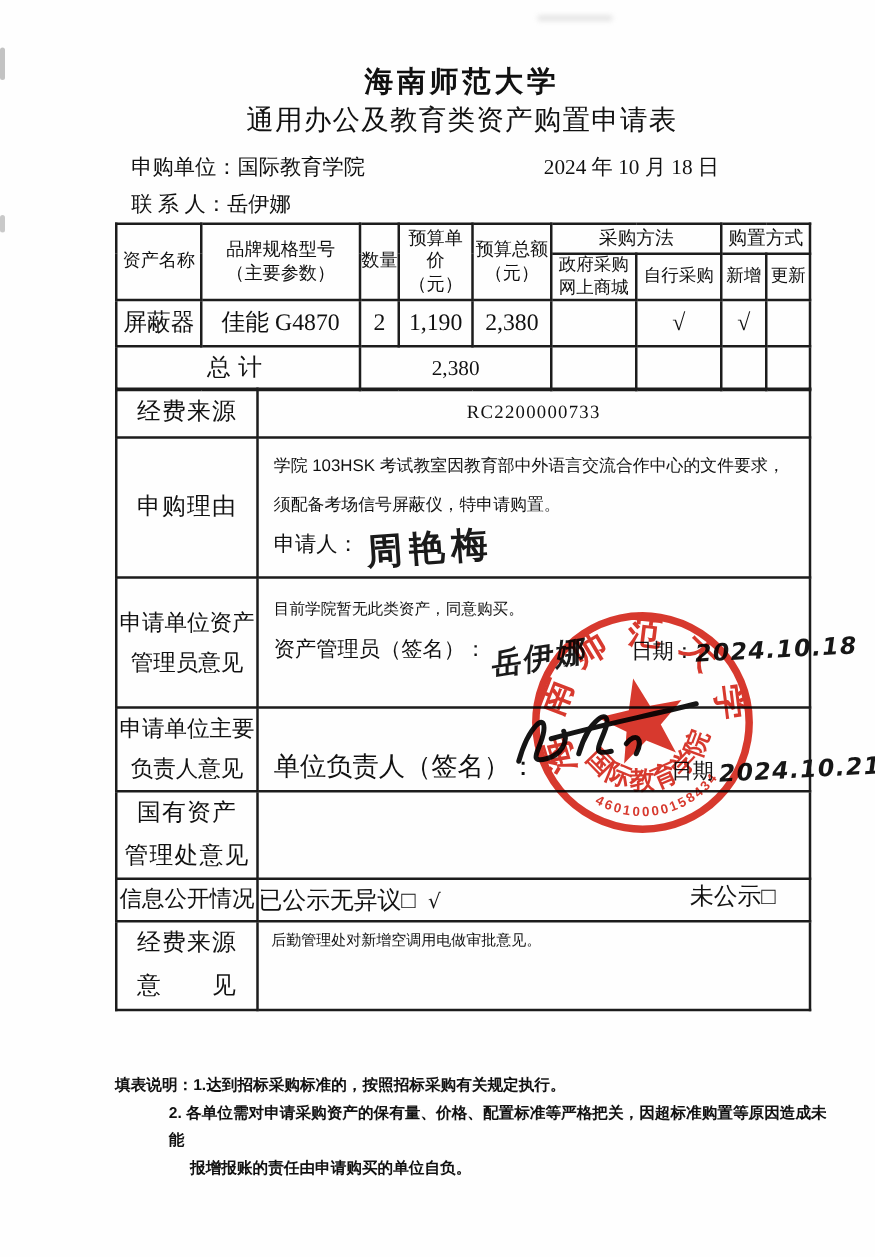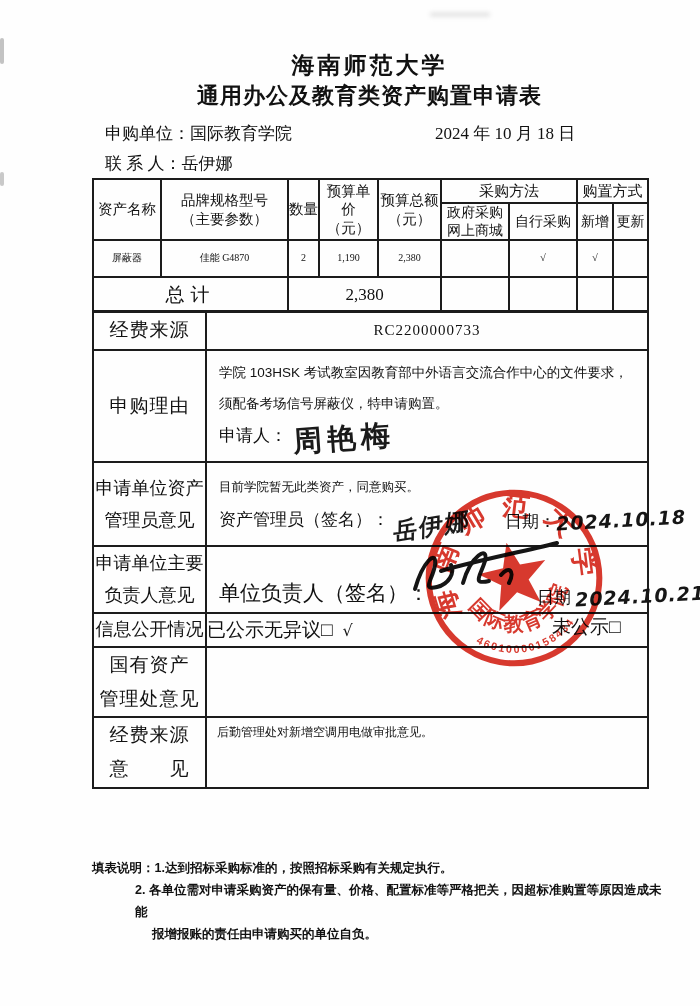--- a/index.html
+++ b/index.html
@@ -5,34 +5,34 @@
   html,body{margin:0;padding:0;background:#fff;}
   .page{
     position:relative;width:700px;height:1006px;background:#fefefe;
     color:#111;overflow:hidden;
     font-family:"Liberation Serif","DejaVu Serif",serif;
   }
   
   .title-block{position:absolute;top:50px;left:92px;width:555px;text-align:center;}
   .doc-title{font-family:"Liberation Sans","DejaVu Sans",sans-serif;font-weight:bold;
     font-size:23px;letter-spacing:3px;line-height:30px;}
-  .doc-subtitle{font-family:"Liberation Sans","DejaVu Sans",sans-serif;font-weight:bold;
+  .doc-subtitle{font-family:"Liberation Sans","DejaVu Sans",sans-serif;font-weight:normal;
     font-size:22px;letter-spacing:1px;line-height:32px;}
   .info-row{position:absolute;left:105px;width:560px;height:26px;font-size:17px;}
   .info-row .right{position:absolute;left:330px;top:0;}
   .row1{top:122px;} .row2{top:152px;}
   
   table{border-collapse:collapse;table-layout:fixed;}
   .upper{position:absolute;left:92px;top:178px;width:555px;}
   .upper th,.upper td{border:2px solid #1c1c1c;text-align:center;vertical-align:middle;
     font-weight:normal;padding:0;white-space:pre-line;line-height:1.25;}
   .upper .h1 th{height:22px;font-size:15px;}
   .upper .h2 th{height:34px;font-size:14px;}
   .upper th.span2{font-size:14.5px;}
-  .upper .data-row td{height:35px;font-size:10px;margin-top:14px;}
+  .upper .data-row td{height:35px;font-size:19px;margin-top:14px;}
   .upper .total-row td{height:33px;}
   .total-label{font-size:19px;letter-spacing:6px;}
   .total-amount{font-size:17px;}
   .lower{position:absolute;left:92px;top:310px;width:555px;}
   .lower td{border:2px solid #1c1c1c;padding:0;vertical-align:middle;}
   .lower td.lbl{text-align:center;font-size:19px;letter-spacing:1px;
     white-space:pre-line;line-height:1.8;}
   .lower td.lbl.sm{font-size:18px;letter-spacing:0;}
   .lower td.content{position:relative;}
   .center-val{text-align:center;font-size:15px;letter-spacing:1px;}
@@ -171,21 +171,21 @@
       <td class="content note-cell">
         <div class="reason-wrap">
           <div class="reason-text">学院 103HSK 考试教室因教育部中外语言交流合作中心的文件要求，须配备考场信号屏蔽仪，特申请购置。</div>
           <div class="applicant-line">
             <span>申请人：</span><span class="hand-name sig-applicant">周艳梅</span>
           </div>
         </div>
       </td>
     </tr>
 
-    <tr style="height:84px">
+    <tr style="height:104px">
       <td class="lbl sm">申请单位资产
 管理员意见</td>
       <td class="content note-cell">
         <div class="pad" style="padding-bottom:0">
           <div class="comment">目前学院暂无此类资产，同意购买。</div>
           <div class="sign-line" style="margin-top:12px">
             <span>资产管理员（签名）：</span><span class="hand-name sig-manager">岳伊娜</span>
           </div>
         </div>
         <div class="date-wrap3">
@@ -206,32 +206,32 @@
             <path d="M36,40 C70,30 112,22 152,12"></path>
             <path d="M96,44 C104,34 110,40 104,52"></path>
           </g>
         </svg>
         <div class="date-wrap4">
           <span>日期</span> <span class="hand-date">2024.10.21</span>
         </div>
       </td>
     </tr>
 
+    <tr style="height:61px">
+      <td class="lbl">国有资产
+管理处意见</td>
+      <td class="content"></td>
+    </tr>
+
     <tr style="height:34px">
       <td class="lbl sm" style="line-height:1.2">信息公开情况</td>
       <td class="content disc-line">
         <span>已公示无异议□</span><span class="disc-check">√</span>
         <span class="disc-right">未公示□</span>
       </td>
-    </tr>
-
-    <tr style="height:61px">
-      <td class="lbl">国有资产
-管理处意见</td>
-      <td class="content"></td>
     </tr>
 
 
     <tr style="height:61px">
       <td class="lbl">经费来源
 意　　见</td>
       <td class="content note-cell">
         <div class="note-text">后勤管理处对新增空调用电做审批意见。</div>
       </td>
     </tr>

